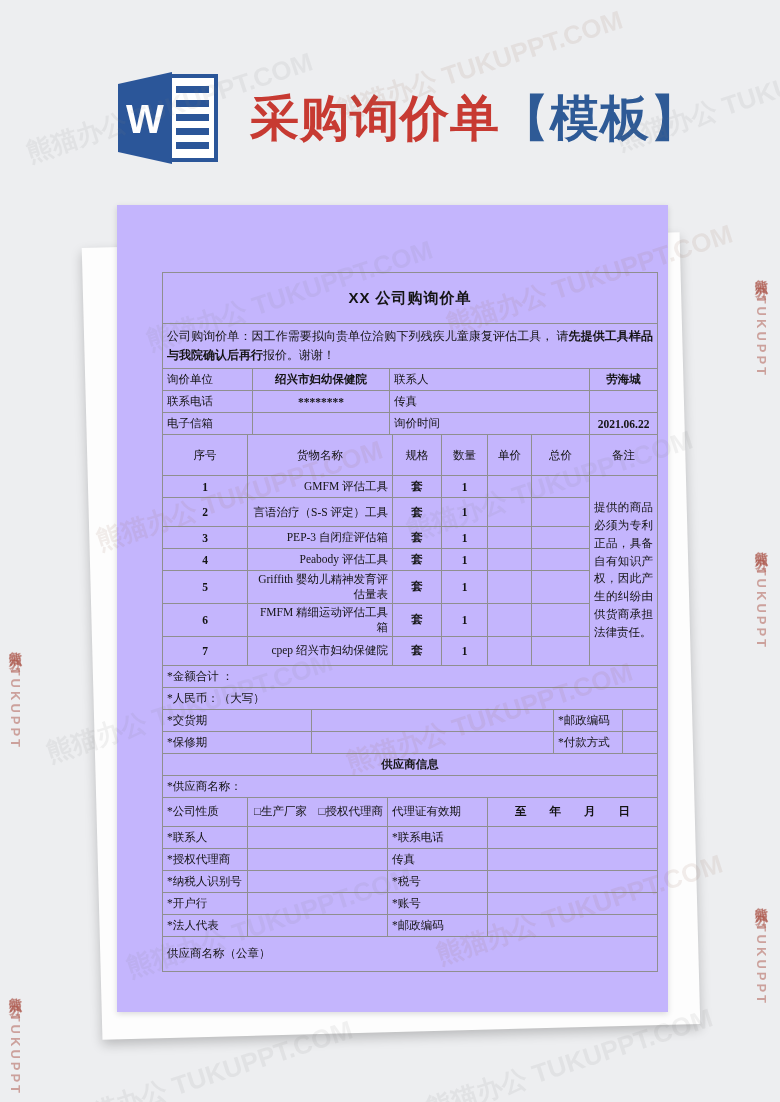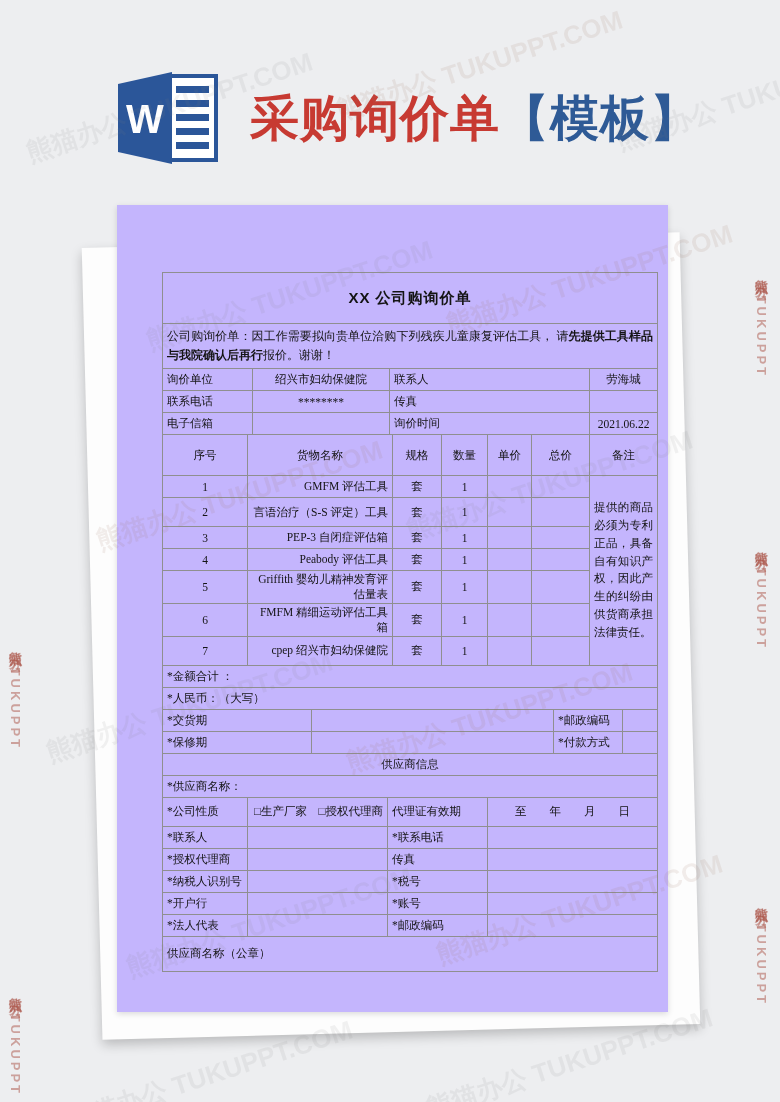--- a/index.html
+++ b/index.html
@@ -22,21 +22,21 @@
   .sheet-under{position:absolute;left:92px;top:240px;width:598px;height:792px;background:#fdfdfd;
                transform:rotate(-1.5deg);box-shadow:0 5px 12px rgba(0,0,0,.22);z-index:1;}
   .page{position:absolute;left:117px;top:205px;width:551px;height:807px;background:#c4b5fd;
         box-shadow:0 2px 6px rgba(0,0,0,.14);z-index:2;}
   
   .doc-table{border-collapse:collapse;table-layout:fixed;width:495px;margin-left:45px;
              font-family:"Liberation Serif",serif;font-size:11.5px;color:#141414;}
   .doc-table.first{margin-top:67px;}
   .doc-table + .doc-table{margin-top:-1px;}
   .doc-table td{border:1px solid #8f8f8f;padding:1px 4px;overflow:hidden;vertical-align:middle;}
-  .c{text-align:center;}
+  .c{text-align:center;font-weight:bold;}
   .doc-title-cell{height:48px;text-align:center;font-family:"Liberation Sans",sans-serif;
                   font-weight:bold;font-size:15px;letter-spacing:1px;}
   .intro-cell{height:42px;text-align:justify;line-height:1.55;font-size:12px;padding:2px 7px;}
   .h19 td{height:19px;}
   .h28 td{height:26px;}
   .hdr-row td{height:38px;text-align:center;}
   .note-cell{line-height:1.55;text-align:justify;padding:3px 5px;vertical-align:middle;}
   .seal-cell{height:32px;}
   .name-cell{text-align:right;line-height:1.3;}
   b.inb{font-weight:bold;}

